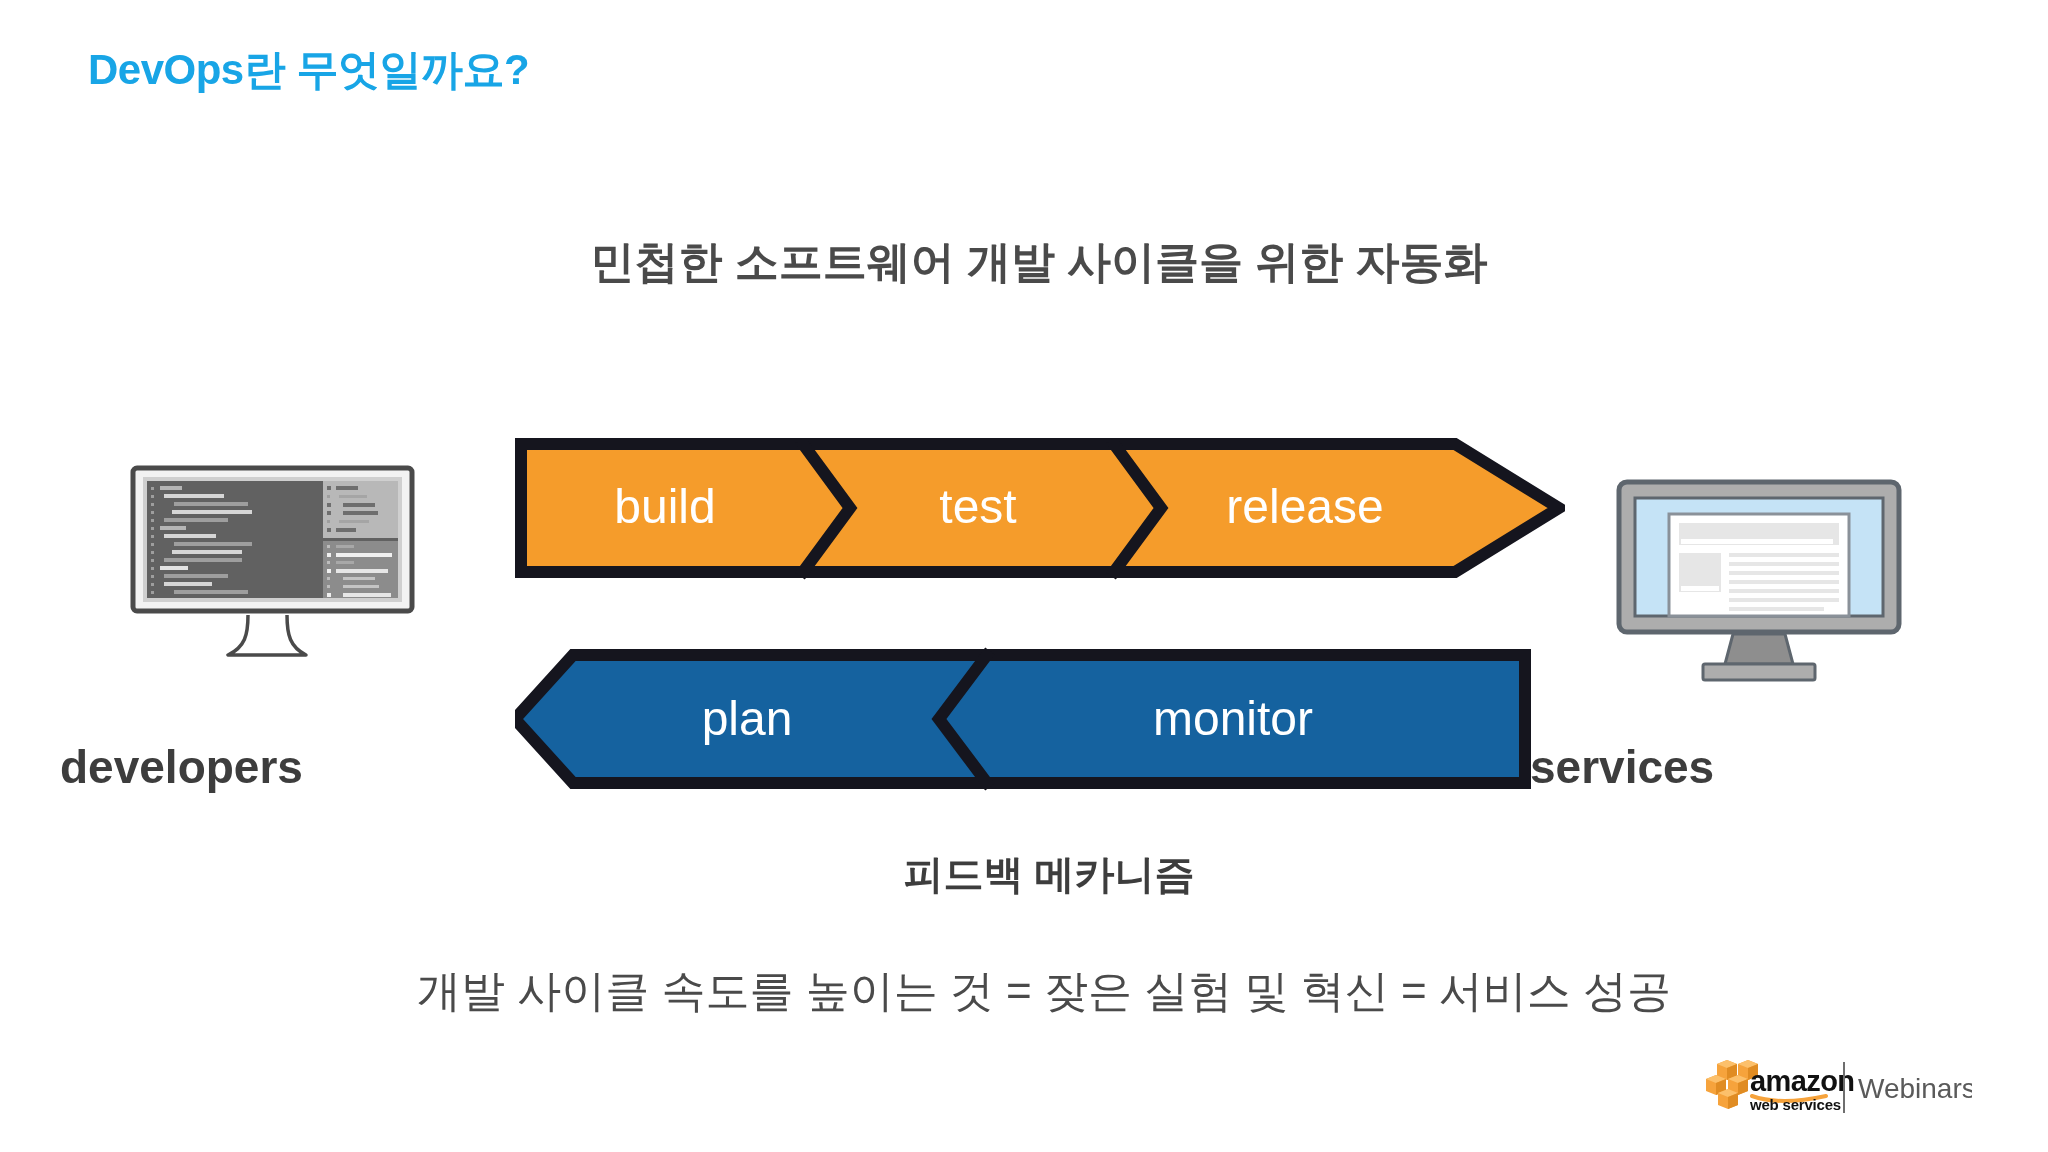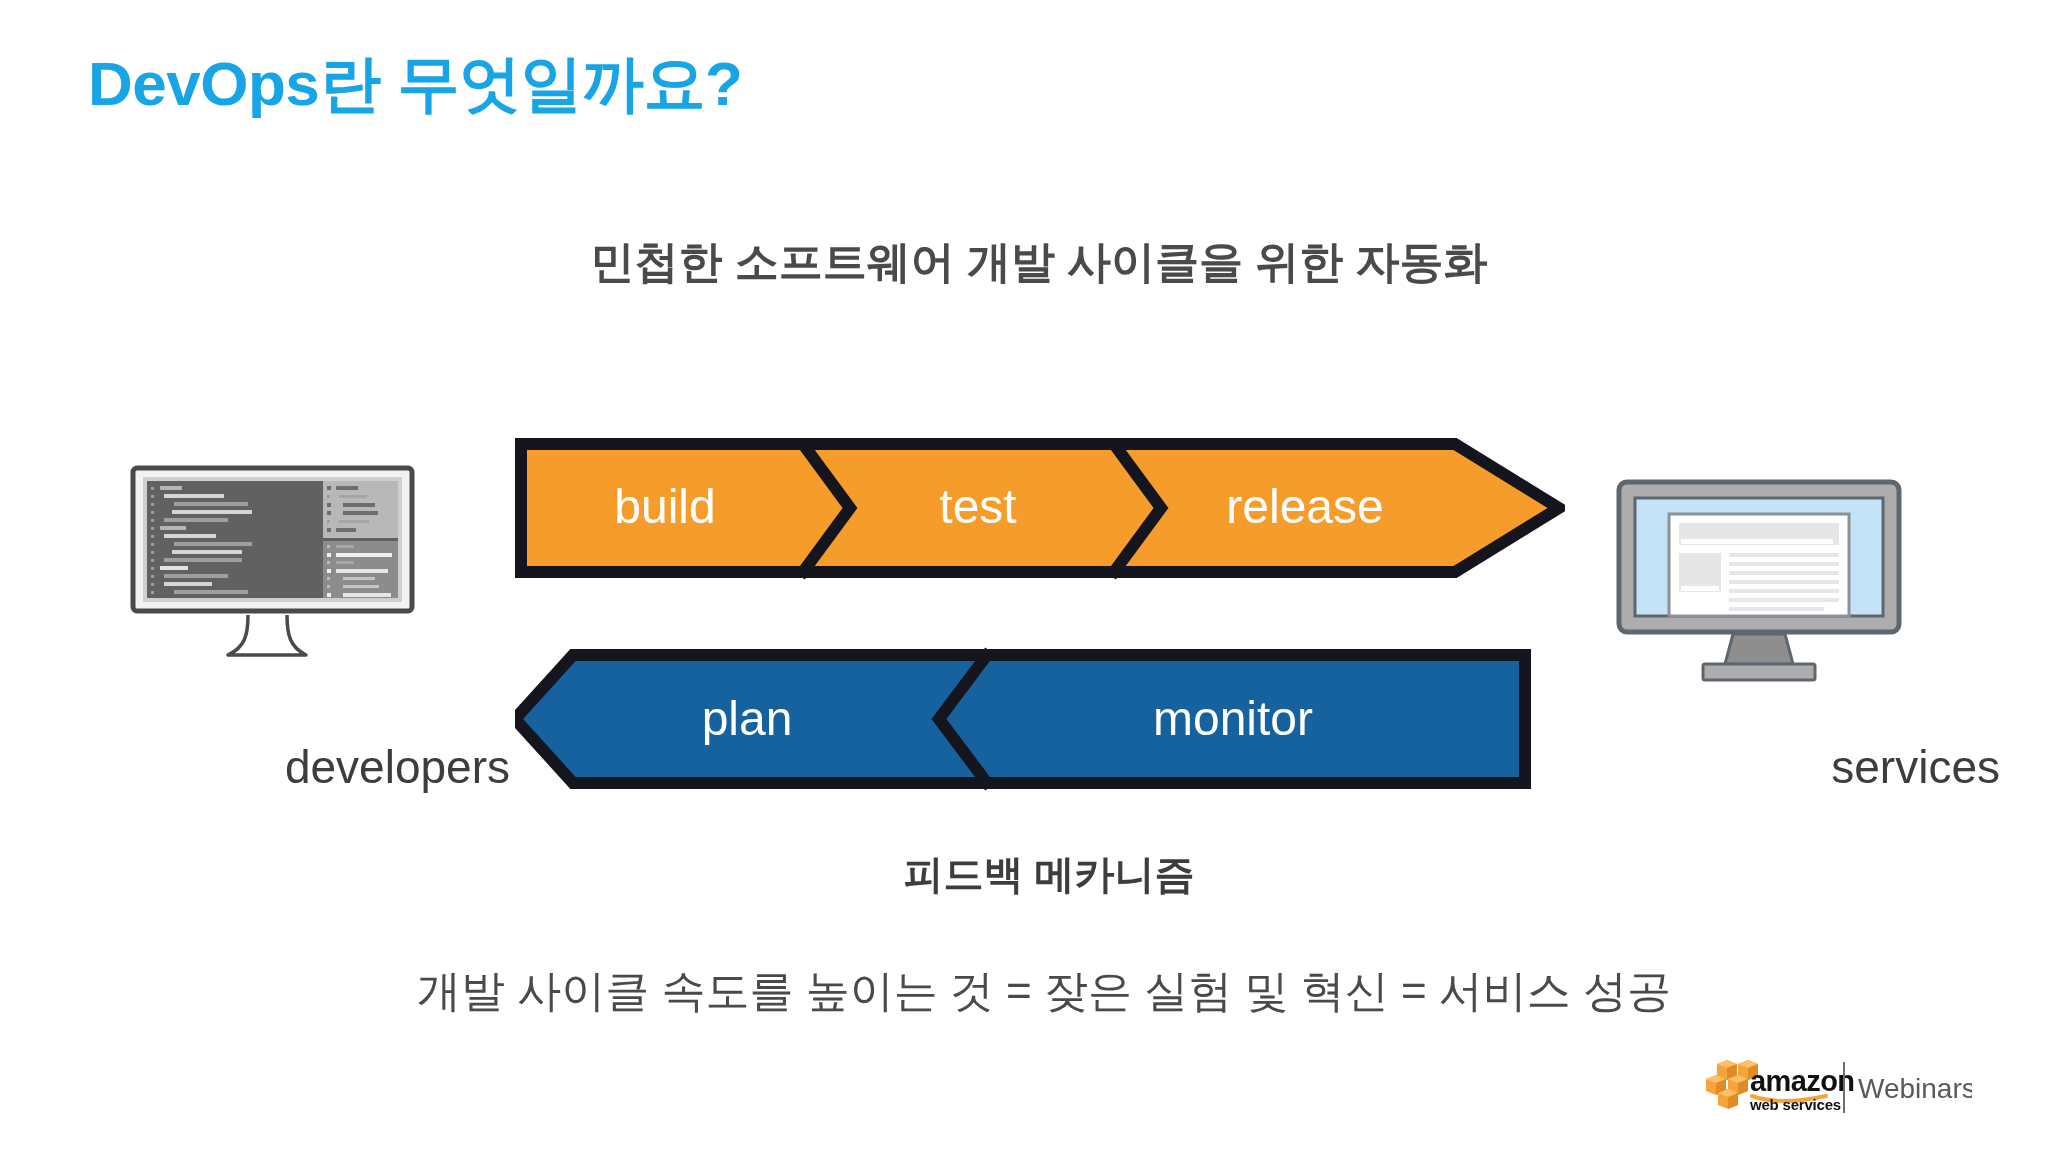--- a/index.html
+++ b/index.html
@@ -7,21 +7,21 @@
     width:2048px;height:1152px;
     background:#ffffff;
     font-family:"Liberation Sans","DejaVu Sans",sans-serif;
     overflow:hidden;position:relative;
   }
   .slide{position:absolute;inset:0;background:#fff;}
 
   
   .title{
     position:absolute;left:88px;top:42px;
-    font-size:62px;font-weight:bold;
+    font-size:42px;font-weight:bold;
     color:#18A5E6;letter-spacing:-0.5px;
     white-space:nowrap;
   }
 
   
   .subtitle{
     position:absolute;left:0;right:0;top:233px;
     text-align:center;
     font-size:44px;color:#4a4a4a;font-weight:bold;
     white-space:nowrap;
@@ -62,22 +62,22 @@
     font-size:48px;fill:#ffffff;font-weight:normal;
     dominant-baseline:middle;text-anchor:middle;
   }
 
   
   .dev-icon{position:absolute;left:130px;top:465px;width:310px;height:245px;}
   .cust-icon{position:absolute;left:1615px;top:478px;width:300px;height:235px;}
 
   .persona-label{
     position:absolute;
-    font-size:46px;color:#3d3d3d;font-weight:normal;
-    text-align:right;white-space:nowrap;
+    font-size:46px;color:#3d3d3d;font-weight:bold;
+    text-align:left;white-space:nowrap;
   }
   .dev-label{left:60px;top:740px;width:450px;}
   .cust-label{left:1530px;top:740px;width:470px;}
 
   
   .logo{position:absolute;left:1692px;top:1058px;width:280px;height:62px;}
 </style>
 </head>
 <body>
 

